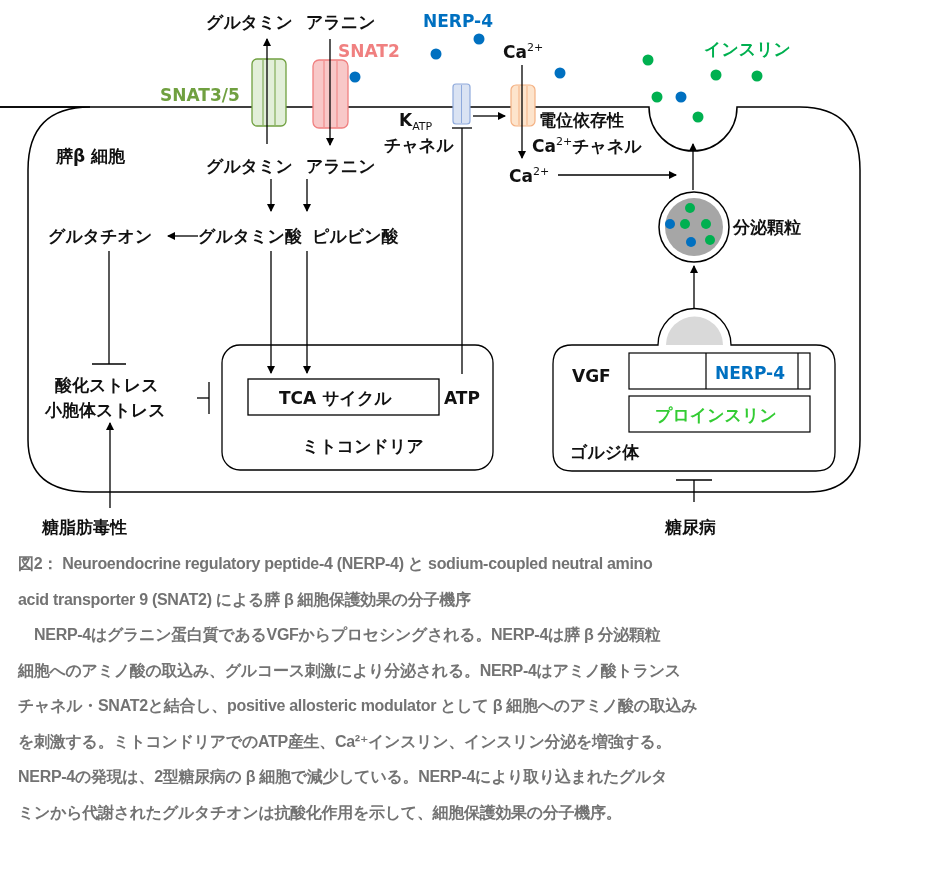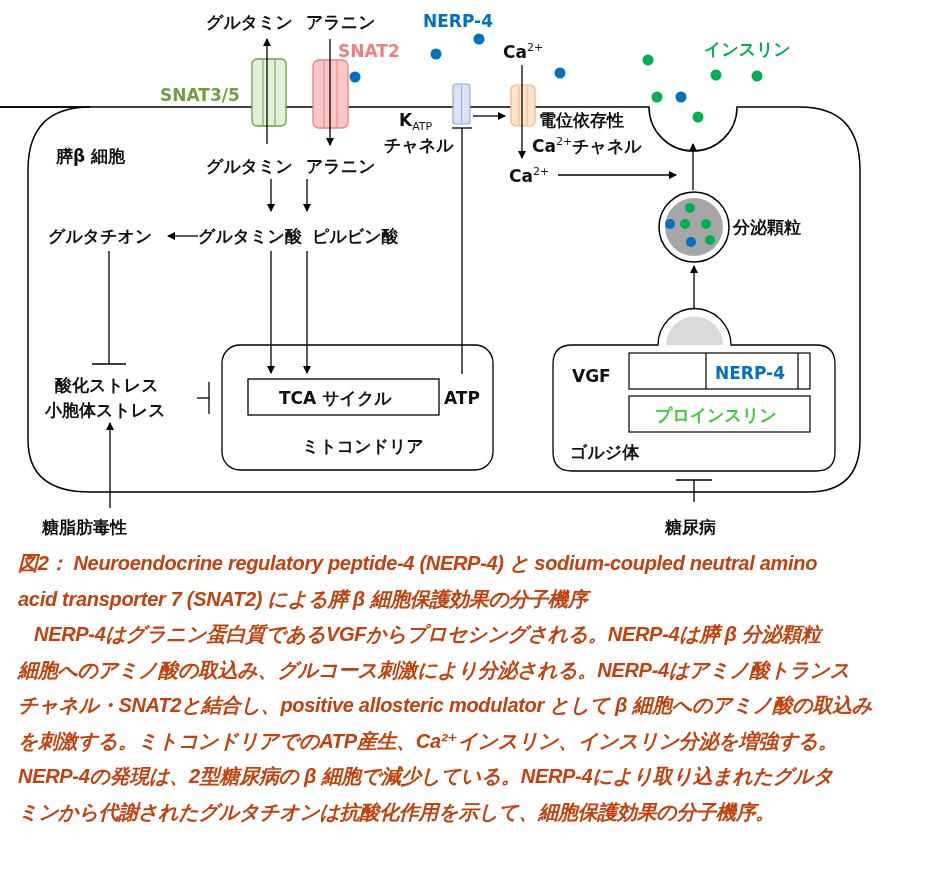--- a/index.html
+++ b/index.html
@@ -2,22 +2,22 @@
 <html><head>
 <meta charset="utf-8">
 <style>
   html, body { margin: 0; padding: 0; background: #ffffff; }
   body { width: 929px; height: 887px; position: relative; overflow: hidden;
          font-family: "DejaVu Sans", "Liberation Sans", sans-serif; color: #000; }
   #diagram { position: absolute; left: 0; top: 0; }
   #diagram text { font-family: "DejaVu Sans", "Liberation Sans", sans-serif; }
   .lbl { font-size: 17px; font-weight: bold; fill: #111; }
   .caption { position: absolute; left: 18px; top: 546px; width: 905px;
-             font-family: "Liberation Sans", "DejaVu Sans", sans-serif; font-size: 20px;
-             line-height: 35.5px; font-weight: bold; color: #c2410c; letter-spacing: -0.3px; font-style: italic; }
+             font-family: "Liberation Sans", "DejaVu Sans", sans-serif; font-size: 16px;
+             line-height: 35.5px; font-weight: bold; color: #737373; letter-spacing: -0.3px; }
   .caption p { margin: 0; }
   .caption .indent { text-indent: 16px; }
 </style>
 </head>
 <body>
 
 <svg id="diagram" width="929" height="540" viewBox="0 0 929 540" xmlns="http://www.w3.org/2000/svg">
   <defs>
     <marker id="ah" markerWidth="8" markerHeight="8" refX="7" refY="4" orient="auto" markerUnits="userSpaceOnUse">
       <path d="M0,0 L8,4 L0,8 z" fill="#000"></path>
@@ -140,20 +140,20 @@
 
   <line x1="110" y1="508" x2="110" y2="423" stroke="#000" stroke-width="1.3" marker-end="url(#ah)"></line>
   <text class="lbl" x="42" y="533">糖脂肪毒性</text>
   <line x1="694" y1="480" x2="694" y2="502" stroke="#000" stroke-width="1.3"></line>
   <line x1="676" y1="480" x2="712" y2="480" stroke="#000" stroke-width="1.3"></line>
   <text class="lbl" x="665" y="533">糖尿病</text>
 </svg>
 
 <div class="caption">
   <p>図2： Neuroendocrine regulatory peptide-4 (NERP-4) と sodium-coupled neutral amino</p>
-  <p>acid transporter 7 (SNAT2) による膵 β 細胞保護効果の分子機序</p>
+  <p>acid transporter 9 (SNAT2) による膵 β 細胞保護効果の分子機序</p>
   <p class="indent">NERP-4はグラニン蛋白質であるVGFからプロセシングされる。NERP-4は膵 β 分泌顆粒</p>
   <p>細胞へのアミノ酸の取込み、グルコース刺激により分泌される。NERP-4はアミノ酸トランス</p>
   <p>チャネル・SNAT2と結合し、positive allosteric modulator として β 細胞へのアミノ酸の取込み</p>
   <p>を刺激する。ミトコンドリアでのATP産生、Ca²⁺インスリン、インスリン分泌を増強する。</p>
   <p>NERP-4の発現は、2型糖尿病の β 細胞で減少している。NERP-4により取り込まれたグルタ</p>
   <p>ミンから代謝されたグルタチオンは抗酸化作用を示して、細胞保護効果の分子機序。</p>
 </div>
 
 </body></html>

